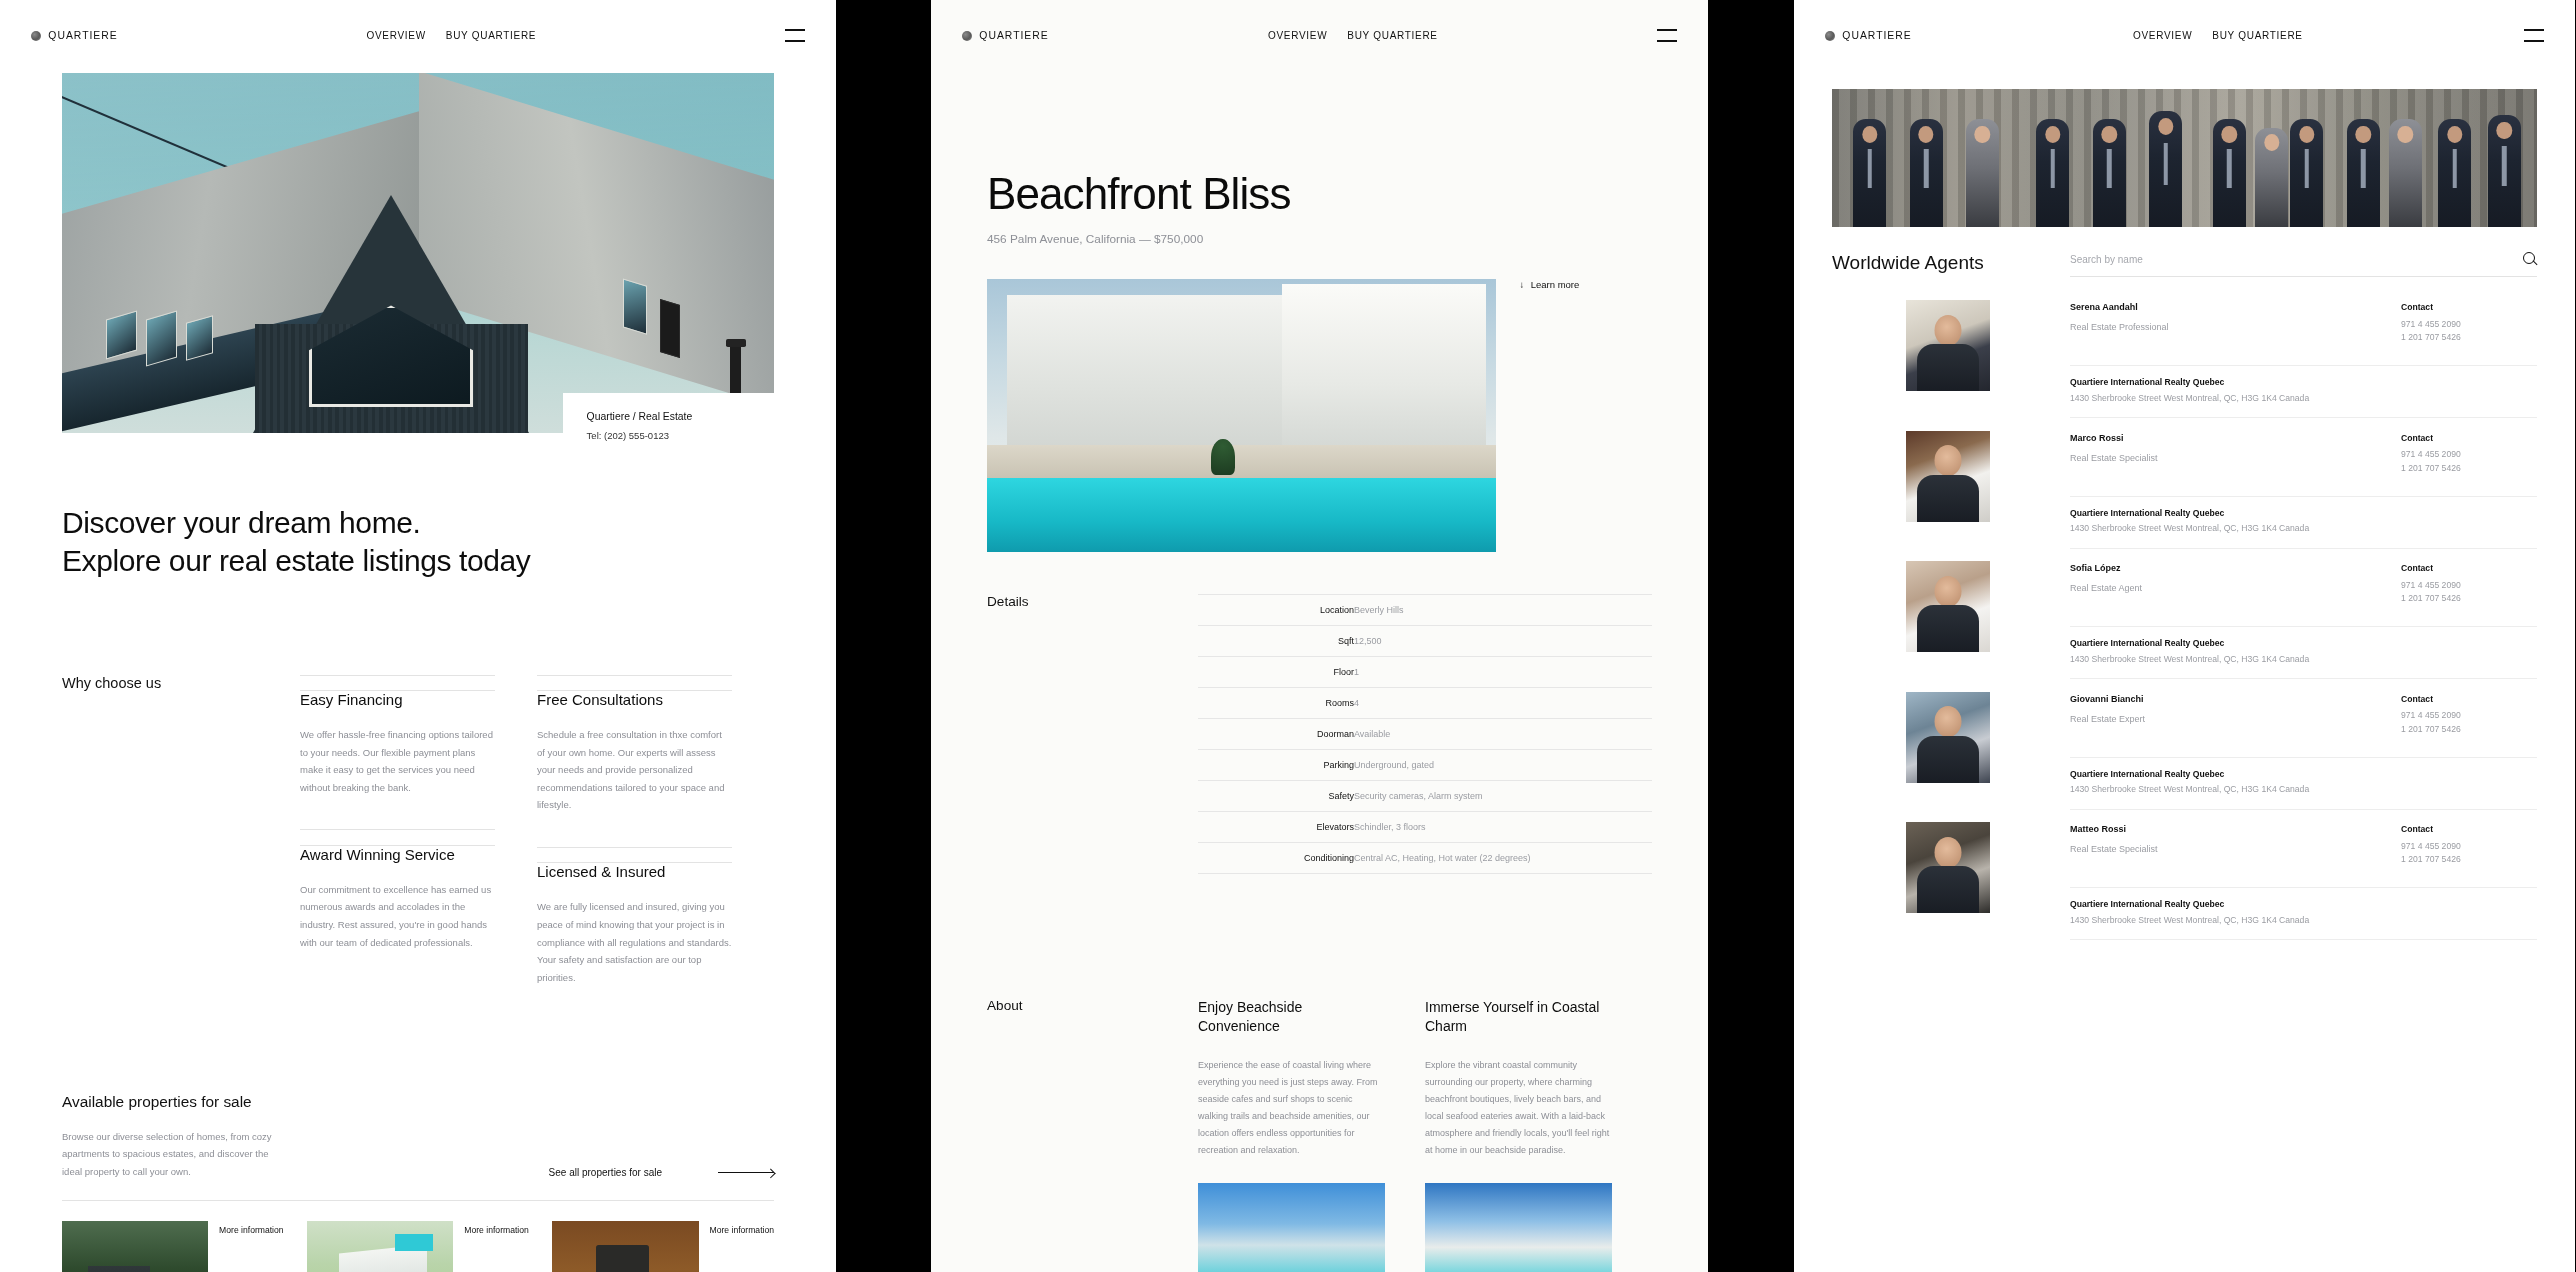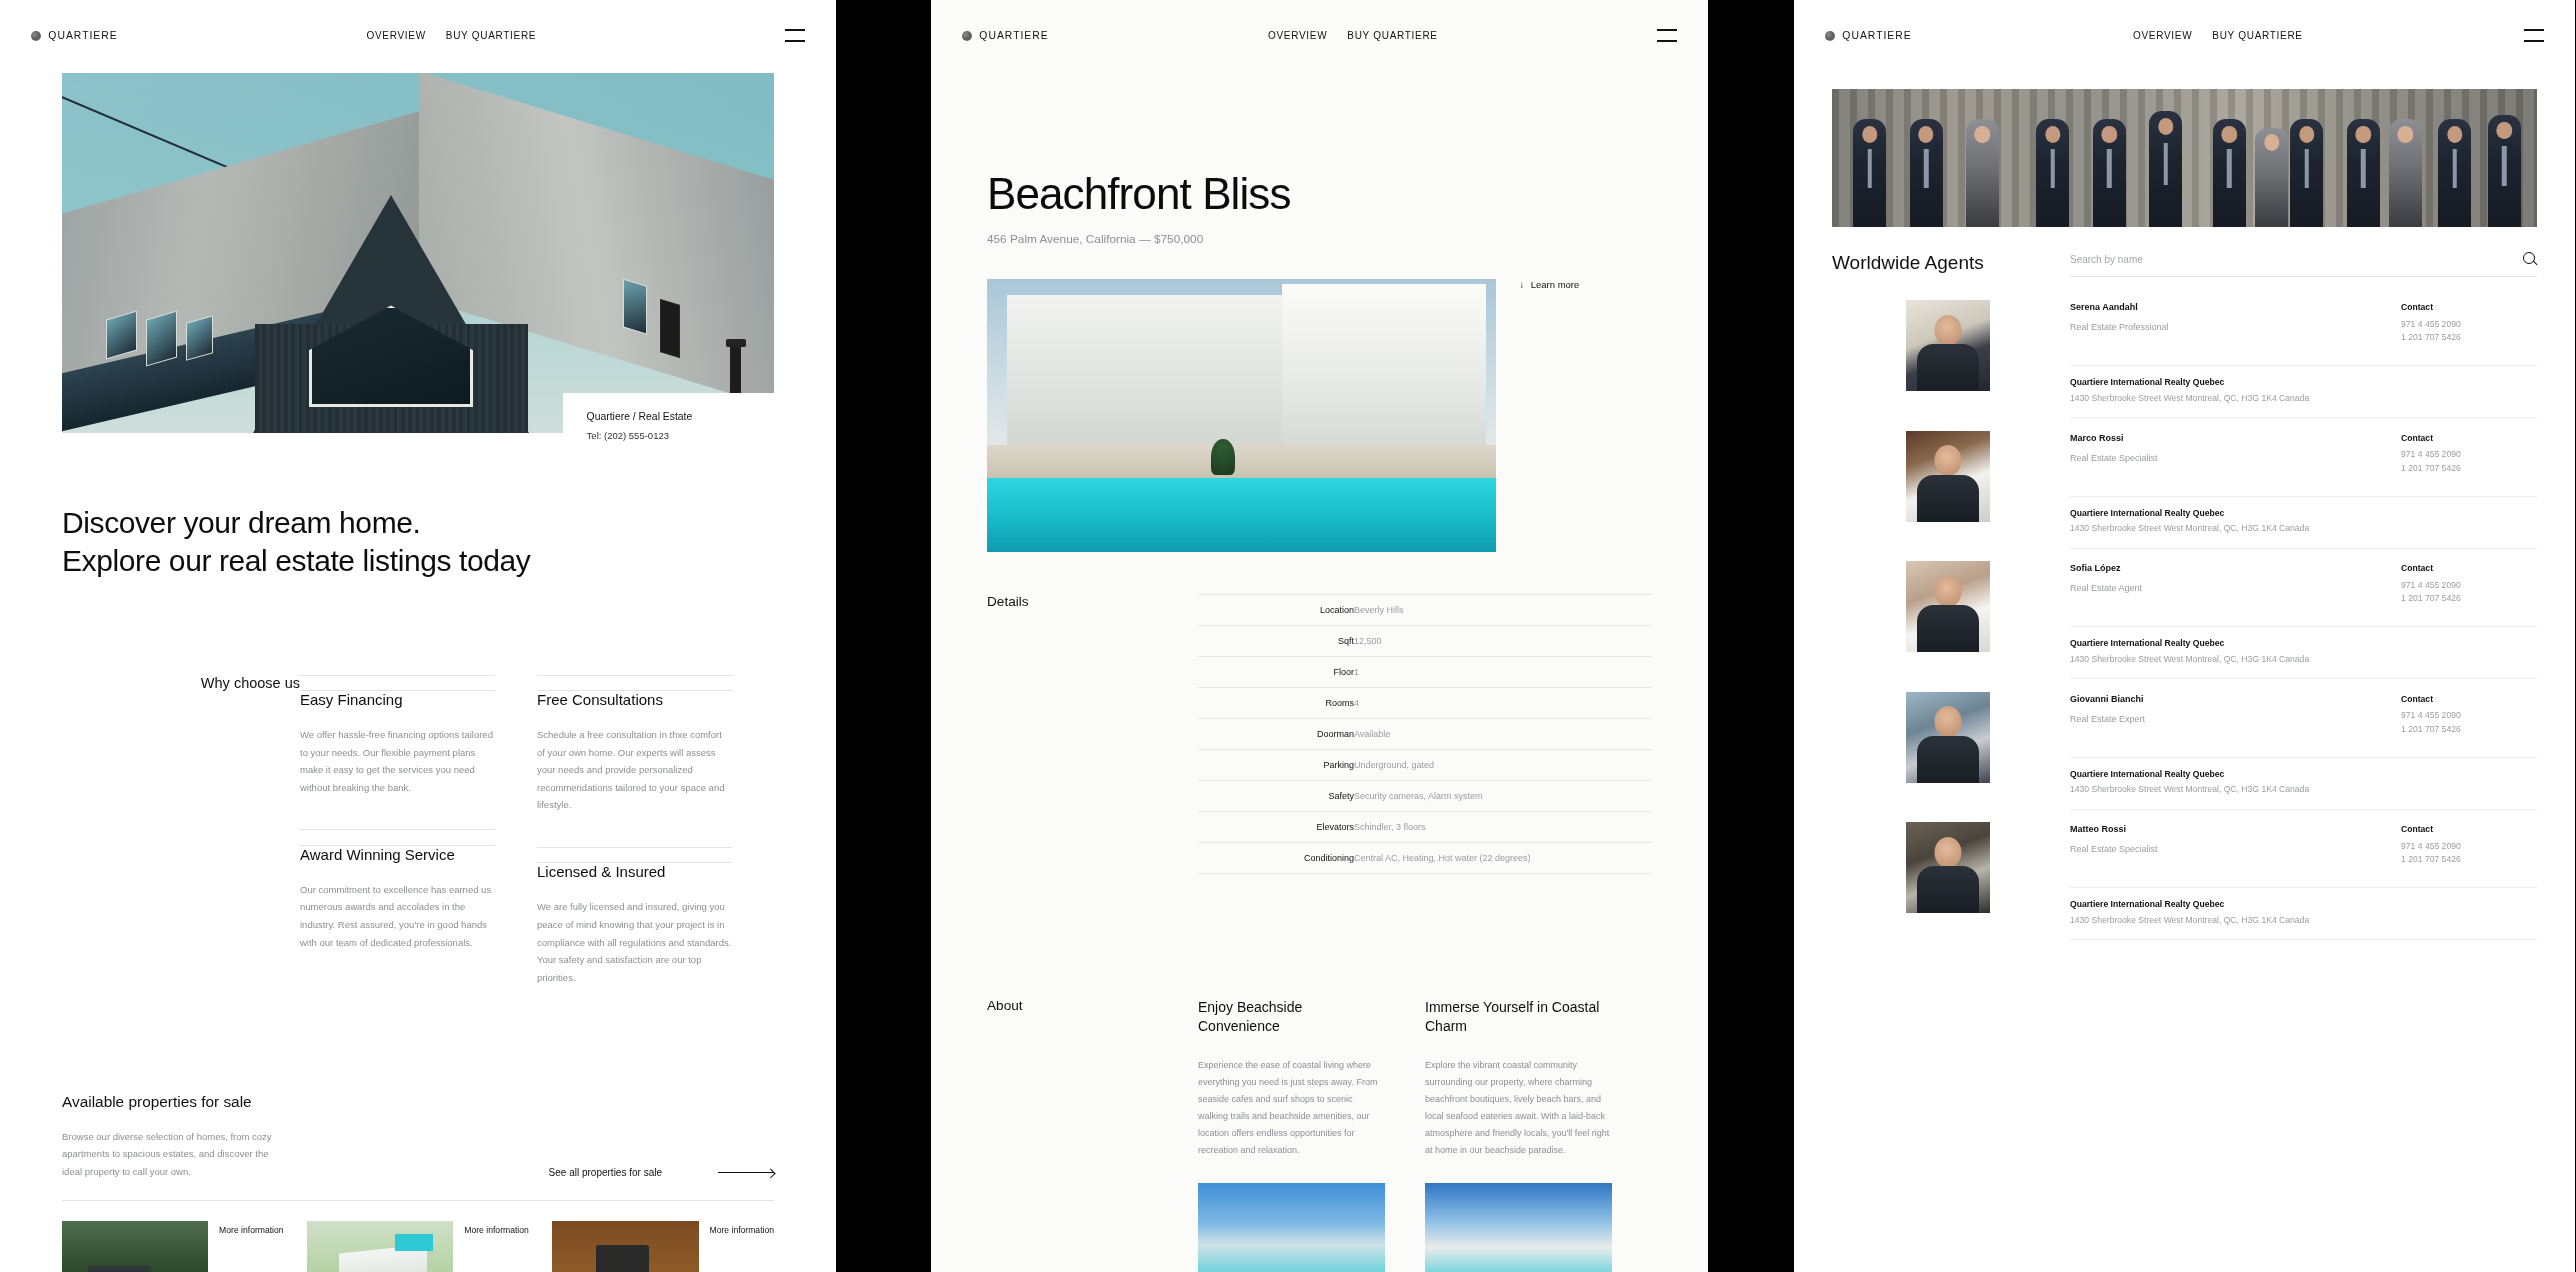--- a/index.html
+++ b/index.html
@@ -128,21 +128,21 @@
     letter-spacing: -0.4px;
   }
 
   
   .features {
     margin-top: 94px;
     display: grid;
     grid-template-columns: 238px 1fr 1fr;
     column-gap: 0px;
   }
-  .sec-label { font-size: 14.5px; color:#111; font-weight: 400; text-align: right; }
+  .sec-label { font-size: 14.5px; color:#111; font-weight: 400; }
   .feat-col { padding-right: 42px; }
   .feat-h {
     font-size: 15px; color:#0d0d0d; font-weight: 400; margin-bottom: 18px;
     border-top: 0.9px solid #e3e3e3; padding-top: 0px;
   }
   .feat-hline { border-top:0.9px solid #e3e3e3; margin-bottom: 14.5px; }
   .feat-p { font-size: 9.5px; line-height: 1.85; color:#8d8f96; }
   .feat-spacer { height: 33px; }
 
   

